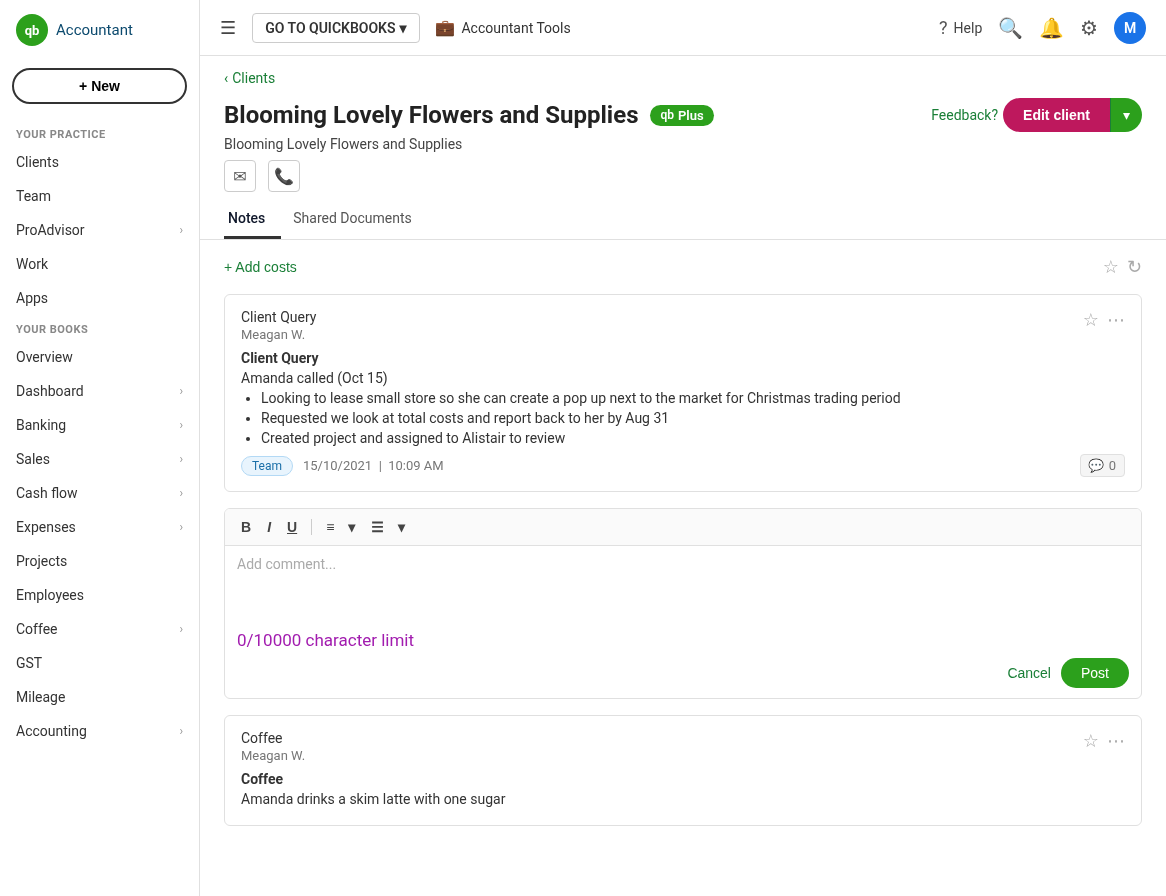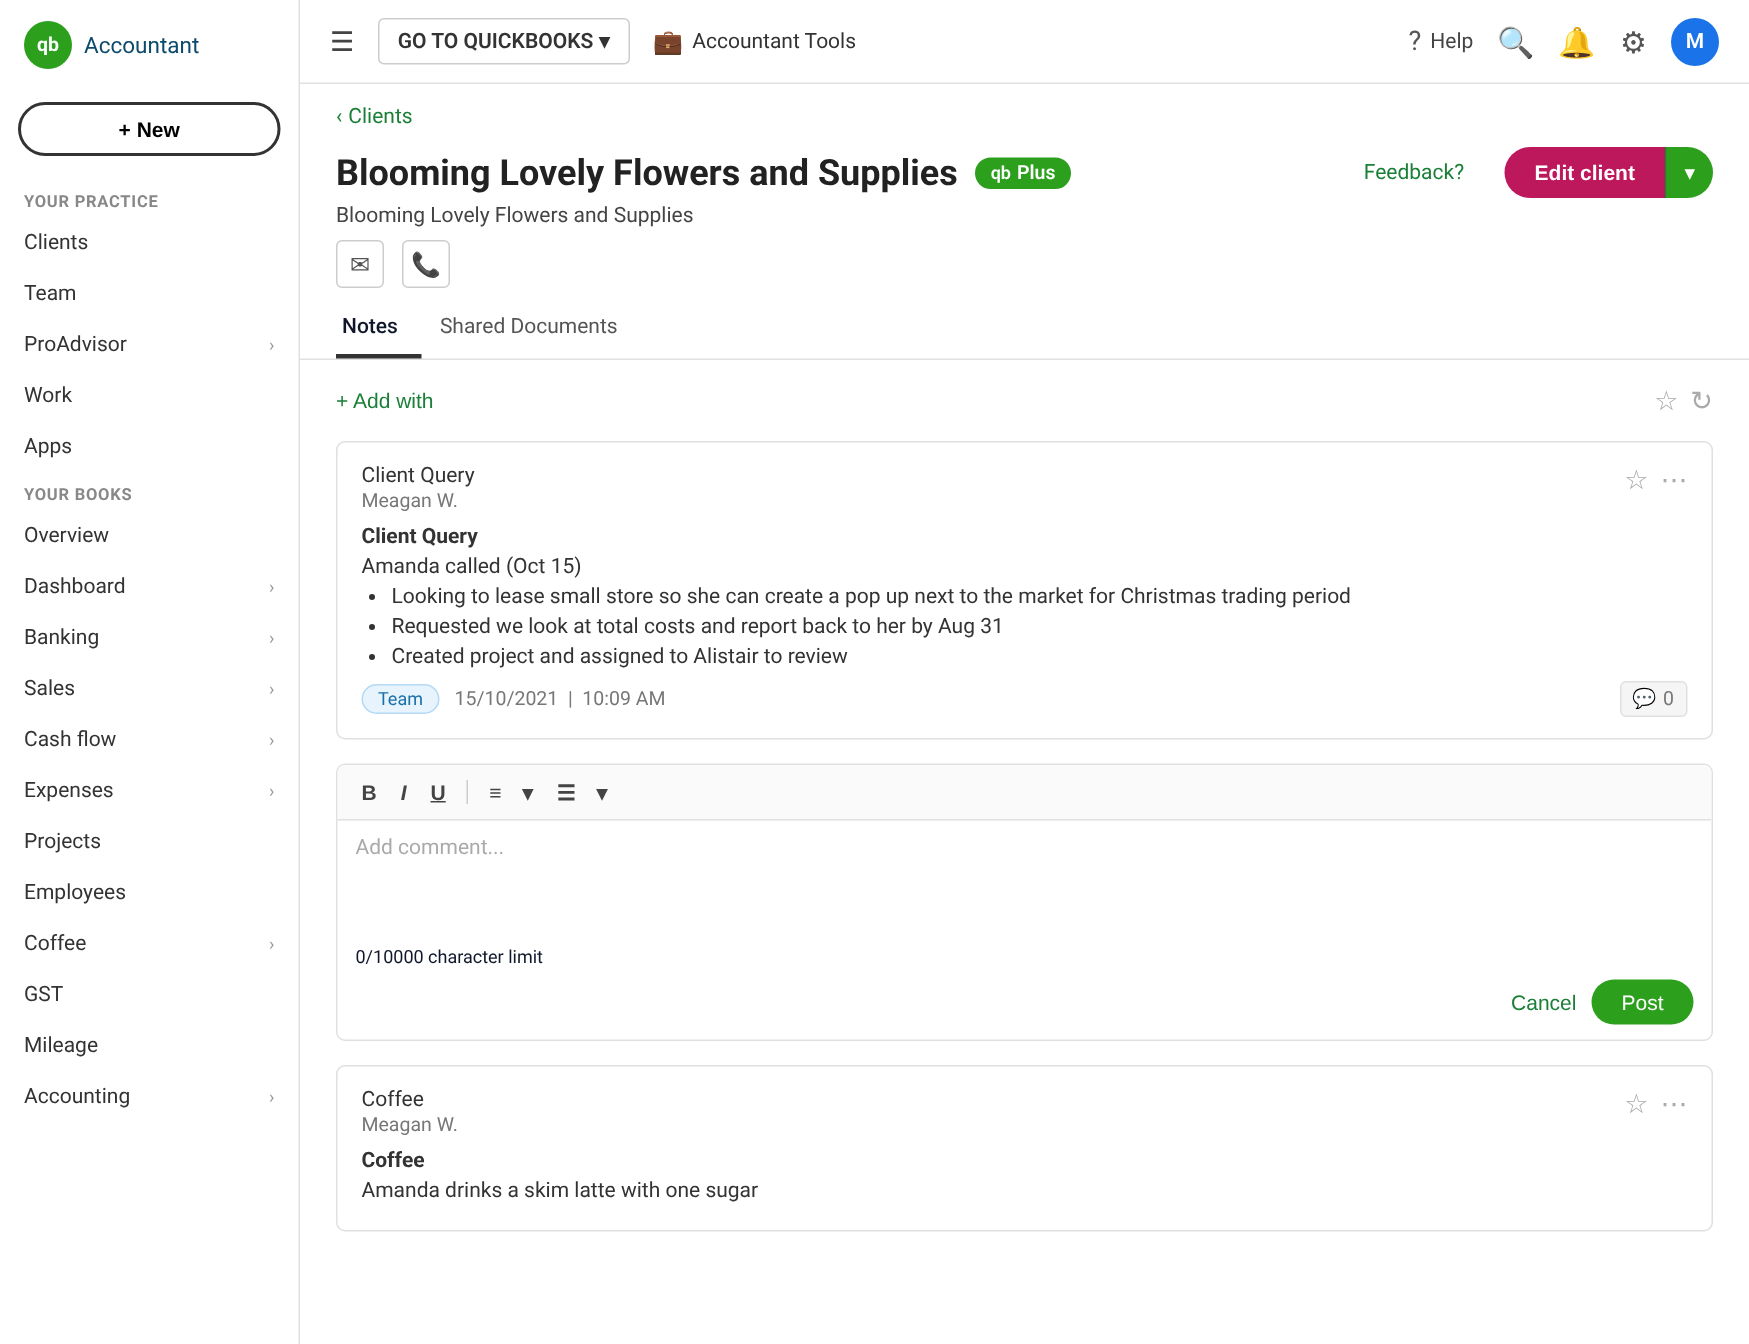--- a/index.html
+++ b/index.html
@@ -168,21 +168,21 @@
       background: #2CA01C;
       color: white;
       border-radius: 12px;
       padding: 3px 10px;
       font-size: 13px;
       font-weight: 600;
     }
     .client-actions {
       display: flex;
       align-items: center;
-      gap: 27px;
+      gap: 5px;
     }
     .feedback-link {
       color: #1a7f37;
       cursor: pointer;
       font-size: 14px;
       text-decoration: none;
     }
     .edit-client-btn {
       background: #be185d;
       color: white;
@@ -346,21 +346,21 @@
     .toolbar-group {
       display: flex;
       align-items: center;
       gap: 2px;
     }
     .editor-body {
       padding: 10px 12px;
       min-height: 80px;
     }
     .editor-placeholder { color: #aaa; font-size: 14px; }
-    .char-limit { font-size: 12px; color: #0f172a; padding: 4px 12px 8px; }
+    .char-limit { font-size: 17px; color: #a21caf; padding: 4px 12px 8px; }
     .editor-actions {
       display: flex;
       justify-content: flex-end;
       gap: 10px;
       padding: 0 12px 10px;
       align-items: center;
     }
     .cancel-btn {
       background: none;
       border: none;
@@ -516,21 +516,21 @@
         <span>Notes</span>
       </div>
       <div class="tab">
         <span>Shared Documents</span>
       </div>
     </div>
 
     <div class="notes-area">
 
       <div class="add-note-row">
-        <button class="add-note-btn">+ Add with</button>
+        <button class="add-note-btn">+ Add costs</button>
         <div class="note-actions-right">
           <button class="icon-btn">☆</button>
           <button class="icon-btn">↻</button>
         </div>
       </div>
 
       <div class="note-card">
         <div class="note-header">
           <div class="note-title-section">
             <div class="note-title">Client Query</div>

